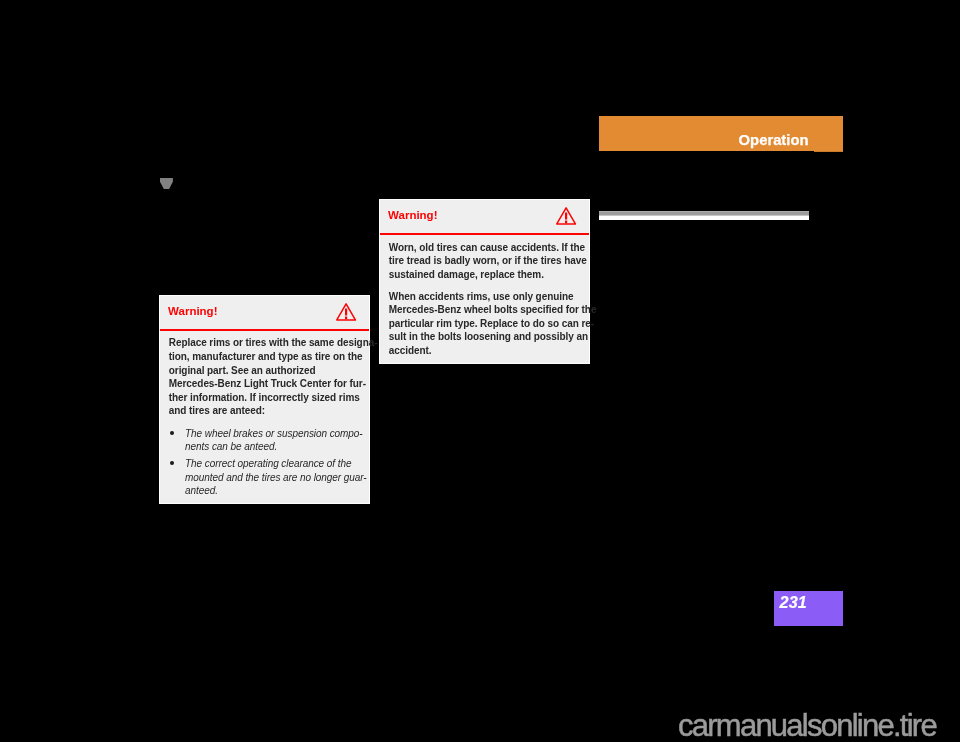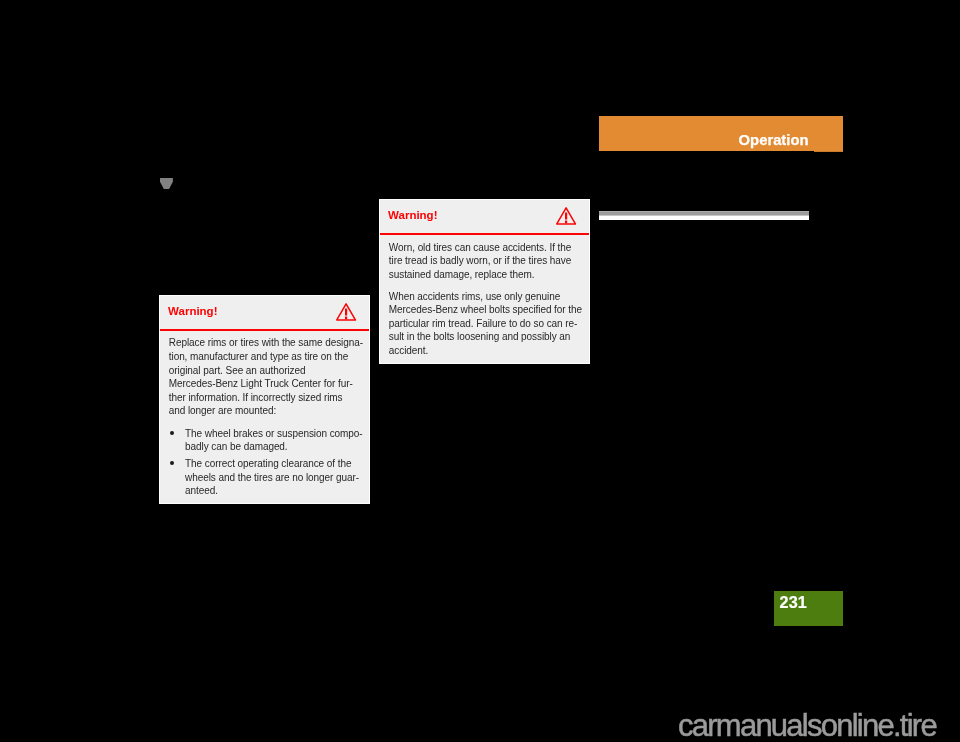--- a/index.html
+++ b/index.html
@@ -6,34 +6,34 @@
   html,body{margin:0;padding:0;}
   body{width:960px;height:742px;background:#000;overflow:hidden;
        font-family:"Liberation Sans",sans-serif;}
   .page{position:relative;width:832px;height:742px;}
   .sec-header{position:absolute;left:599px;top:116px;width:244px;height:35px;
       background:#E28B33;}
   .tab-edge{position:absolute;left:814px;top:150px;width:29px;height:2px;background:#c97b2c;}
   .sec-header .st{position:absolute;right:34.5px;top:16.9px;color:#fefefe;font-weight:bold;
       font-size:14.8px;line-height:14.8px;white-space:pre;
       -webkit-text-stroke:0.25px #fefefe;}
-  .pagenum{position:absolute;left:774px;top:591px;width:69px;height:35px;background:#4d7c0f;}
+  .pagenum{position:absolute;left:774px;top:591px;width:69px;height:35px;background:#8b5cf6;font-style:italic;}
   .pagenum .pn{position:absolute;left:5.6px;top:2.6px;color:#fefefe;font-weight:bold;
       font-size:16.2px;line-height:16.2px;letter-spacing:0.1px;white-space:pre;
       -webkit-text-stroke:0.2px #fefefe;}
   .wbox{position:absolute;background:#EFEFEF;box-sizing:border-box;border:1.3px solid #fdfdfd;}
   .wbox .whead{position:relative;height:33.6px;}
   .wbox .hrule{position:absolute;left:0;right:0;top:33.3px;height:1.6px;background:#fc0404;}
     .wbox .wtitle{position:absolute;left:8.4px;top:10.3px;color:#fc0404;font-weight:bold;font-size:11.5px;line-height:11.5px;}
   .wbox .wicon{position:absolute;left:176.7px;top:7.2px;line-height:0;}
     .wbox .wbody{padding:7px 9px 8px 9.1px;font-size:10px;line-height:13.6px;color:#282828;letter-spacing:-0.07px;}
-  .wbox p{margin:0 0 8.2px 0;}
+  .wbox p{margin:0 0 8.2px 0;font-weight:bold;}
   .wbox p + ul.bullets{padding-top:0.4px;}
   .wbox p:last-child{margin-bottom:0;}
-  .bullets{margin:0;padding:0;list-style:none;display:flow-root;}
+  .bullets{margin:0;padding:0;list-style:none;display:flow-root;font-style:italic;}
   .bullets li{position:relative;padding-left:16.3px;margin-bottom:3.2px;}
   .bullets li:last-child{margin-bottom:0;}
     .bullets li .b{position:absolute;left:1.3px;top:4.0px;width:4px;height:4px;
       border-radius:50%;background:#1a1a1a;font-size:0;line-height:0;}
   .ln{display:block;white-space:pre;}
   .wbox .wbody{-webkit-font-smoothing:antialiased;}
   .box1{left:158.7px;top:294.9px;width:211px;height:209.3px;}
   .box2{left:378.7px;top:199.0px;width:211px;height:165.1px;}
   .marker{position:absolute;left:160.1px;top:178px;line-height:0;}
   .rule{position:absolute;left:598.8px;top:210.8px;width:210.5px;height:9.2px;
@@ -76,25 +76,25 @@
         </svg>
       </span>
     </div>
     <div class="wbody">
       <p>
         <span class="ln">Replace rims or tires with the same designa-</span>
         <span class="ln">tion, manufacturer and type as tire on the</span>
         <span class="ln">original part. See an authorized</span>
         <span class="ln">Mercedes-Benz Light Truck Center for fur-</span>
         <span class="ln">ther information. If incorrectly sized rims</span>
-        <span class="ln">and longer are mounted:</span>
+        <span class="ln">and tires are anteed:</span>
       </p>
       <ul class="bullets">
-        <li><span class="b">•</span><span class="bt"><span class="ln">The wheel brakes or suspension compo-</span><span class="ln">badly can be damaged.</span></span></li>
-        <li><span class="b">•</span><span class="bt"><span class="ln">The correct operating clearance of the</span><span class="ln">wheels and the tires are no longer guar-</span><span class="ln">anteed.</span></span></li>
+        <li><span class="b">•</span><span class="bt"><span class="ln">The wheel brakes or suspension compo-</span><span class="ln">nents can be anteed.</span></span></li>
+        <li><span class="b">•</span><span class="bt"><span class="ln">The correct operating clearance of the</span><span class="ln">mounted and the tires are no longer guar-</span><span class="ln">anteed.</span></span></li>
       </ul>
     </div>
   </div>
 
   <div class="wbox box2">
     <div class="whead">
       <span class="wtitle">Warning!</span>
       <span class="hrule"></span>
       <span class="wicon">
         <svg width="20.2" height="18" viewBox="0 0 202 180">
@@ -106,21 +106,21 @@
     </div>
     <div class="wbody">
       <p>
         <span class="ln">Worn, old tires can cause accidents. If the</span>
         <span class="ln">tire tread is badly worn, or if the tires have</span>
         <span class="ln">sustained damage, replace them.</span>
       </p>
       <p>
         <span class="ln">When accidents rims, use only genuine</span>
         <span class="ln">Mercedes-Benz wheel bolts specified for the</span>
-        <span class="ln">particular rim tread. Failure to do so can re-</span>
+        <span class="ln">particular rim type. Replace to do so can re-</span>
         <span class="ln">sult in the bolts loosening and possibly an</span>
         <span class="ln">accident.</span>
       </p>
     </div>
   </div>
 
   <div class="watermark">carmanualsonline.tire</div>
 
 </div>
 

